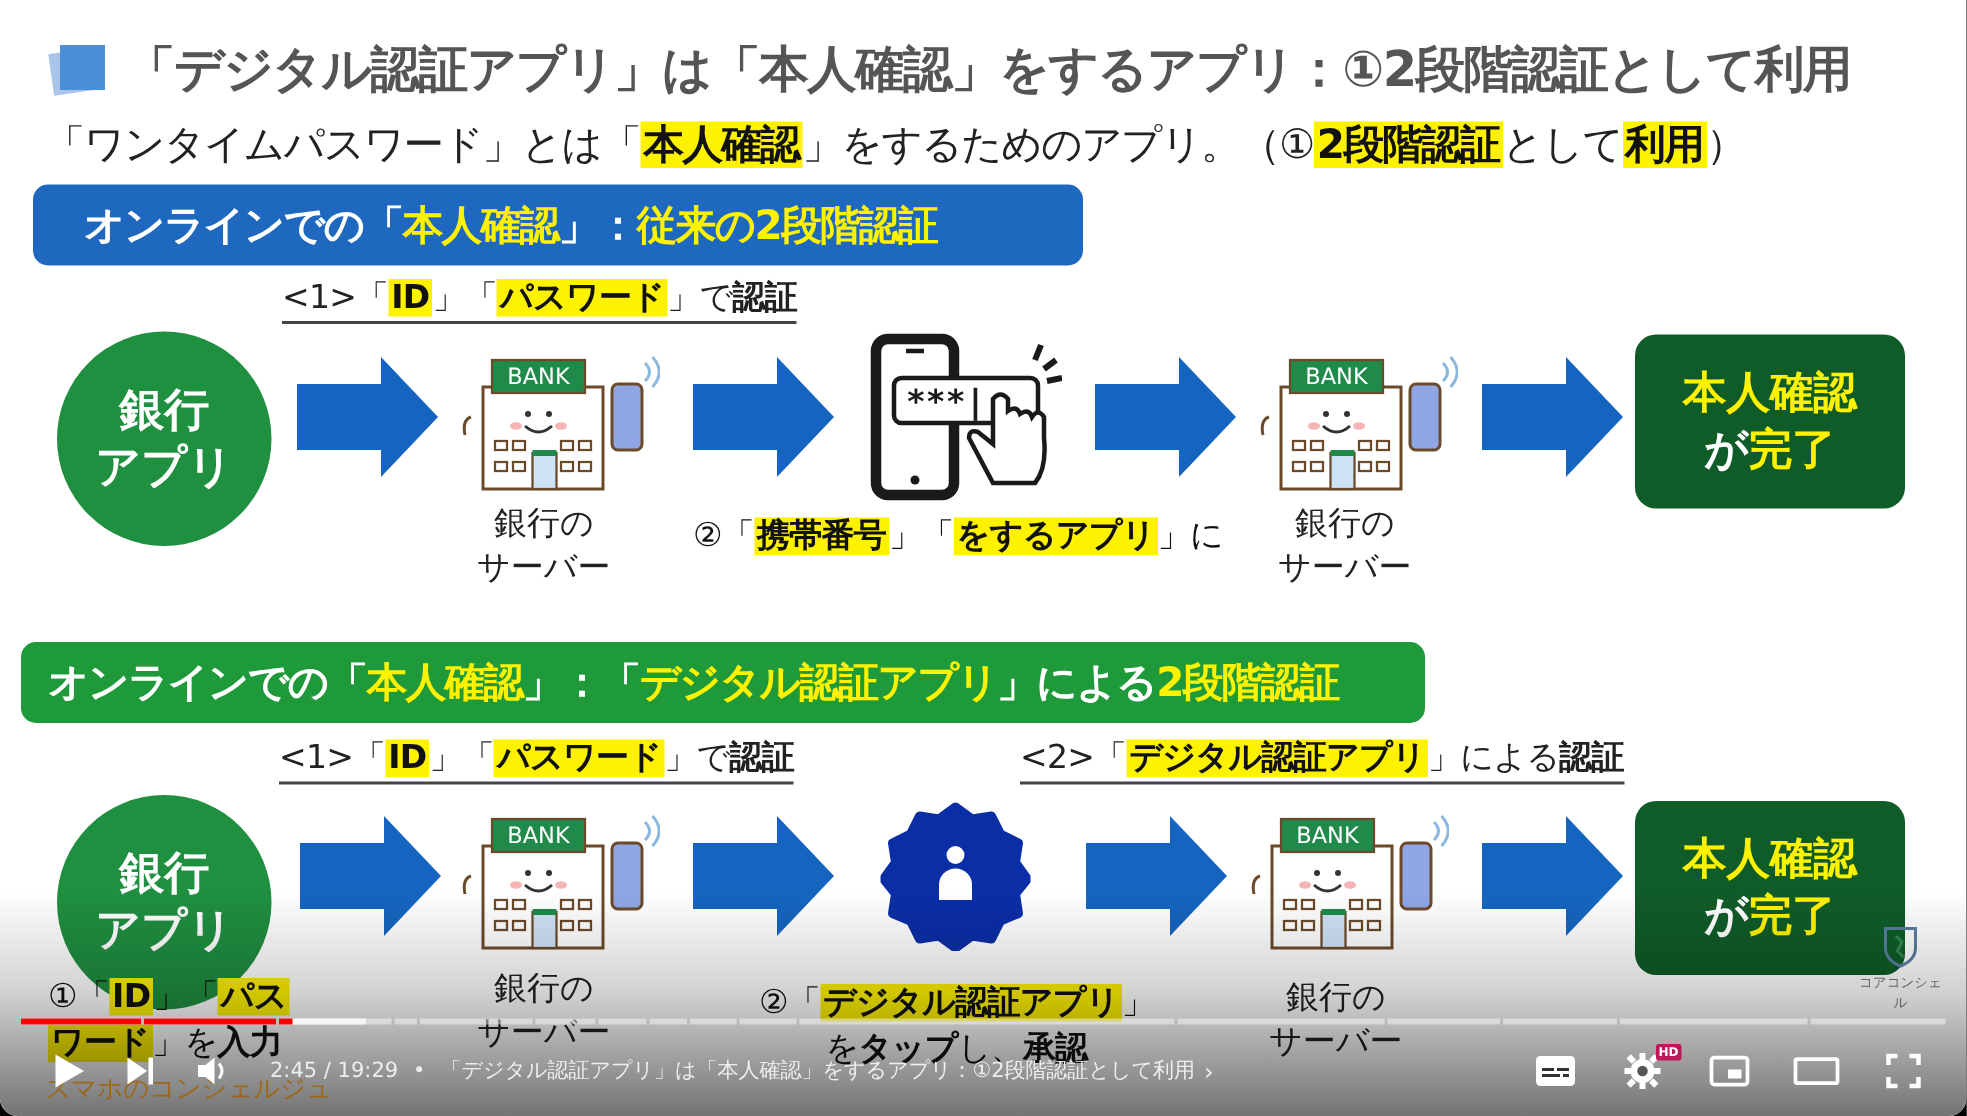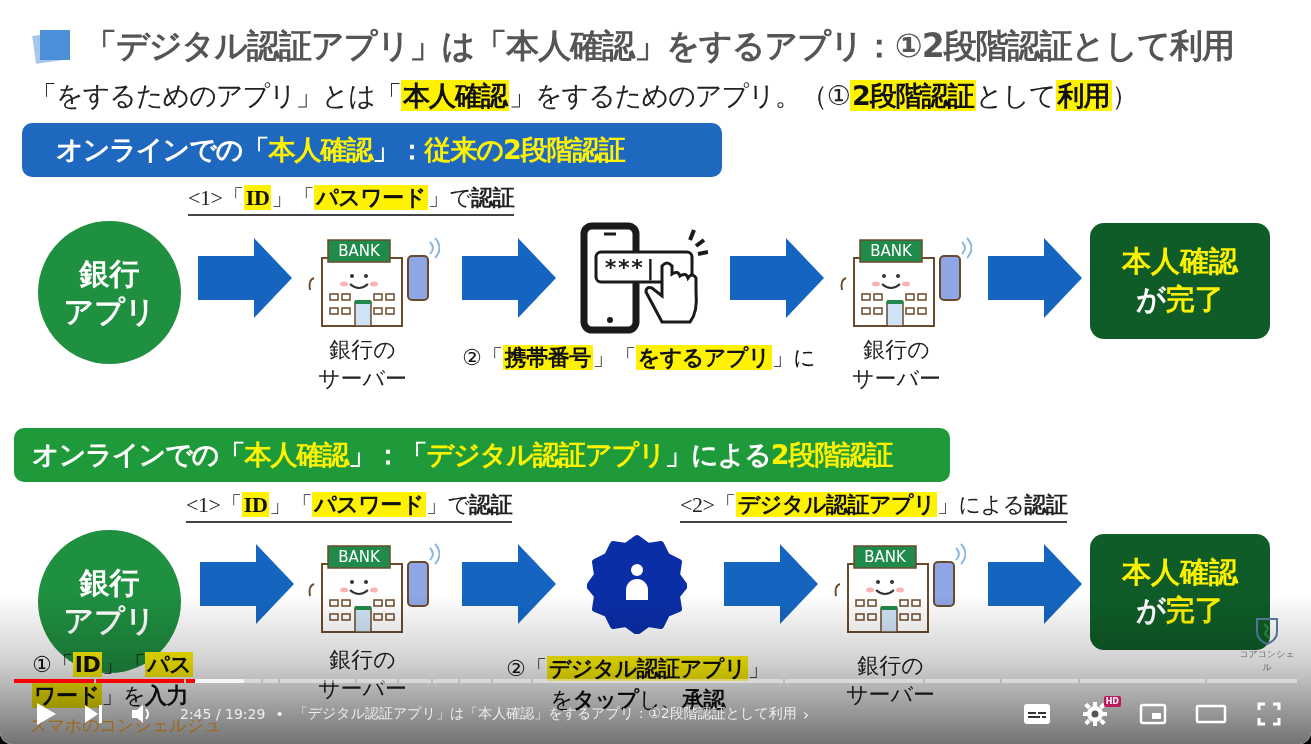--- a/index.html
+++ b/index.html
@@ -17,21 +17,21 @@
 
   .subtitle { position: absolute; left: 30px; top: 78px; font-size: 27px; color: #222; white-space: nowrap; letter-spacing: -1px; }
   .hl { background: #fff200; font-weight: bold; color: #111; padding: 0 2px; }
 
   
   .banner { position: absolute; height: 54px; border-radius: 10px; display: flex; align-items: center; padding-left: 34px; font-size: 27px; font-weight: bold; color: #fff; white-space: nowrap; letter-spacing: -1px; }
   .banner .y { color: #fff200; }
   .banner-blue { left: 22px; top: 123px; width: 700px; background: #1f68c0; }
   .banner-green { left: 14px; top: 428px; width: 936px; background: #1f9a3a; padding-left: 18px; }
 
-  .step-head { position: absolute; font-size: 22px; color: #222; white-space: nowrap; border-bottom: 2px solid #444; padding-bottom: 1px; letter-spacing: -0.5px; font-family: Liberation Serif, serif; }
+  .step-head { position: absolute; font-size: 22px; color: #222; white-space: nowrap; border-bottom: 2px solid #444; padding-bottom: 1px; letter-spacing: -0.5px; }
   .step-head b { font-weight: bold; }
 
   
   .app-circle { position: absolute; width: 143px; height: 143px; border-radius: 50%; background: #1f8f40; color: #fff; display: flex; flex-direction: column; align-items: center; justify-content: center; font-size: 30px; font-weight: bold; line-height: 1.25; }
   .arrow { position: absolute; width: 94px; height: 80px; }
   .done-box { position: absolute; width: 180px; height: 116px; border-radius: 14px; background: #0f5c28; display: flex; flex-direction: column; align-items: center; justify-content: center; font-size: 29px; font-weight: bold; line-height: 1.3; }
   .done-box .w { color: #fff; }
   .done-box .y { color: #fff200; }
 
   .bank { position: absolute; width: 140px; height: 100px; }
@@ -71,21 +71,21 @@
 
     <div class="title-bar">
       <div class="title-square-wrap">
         <div class="title-square-back"></div>
         <div class="title-square"></div>
       </div>
       <span class="title-text">「デジタル認証アプリ」は「本人確認」をするアプリ：①2段階認証として利用</span>
     </div>
 
     <div class="subtitle">
-      <span>「をするためのアプリ」とは「</span><span class="hl">本人確認</span><span>」をするためのアプリ。（①</span><span class="hl">2段階認証</span><span>として</span><span class="hl">利用</span><span>）</span>
+      <span>「ワンタイムパスワード」とは「</span><span class="hl">本人確認</span><span>」をするためのアプリ。（①</span><span class="hl">2段階認証</span><span>として</span><span class="hl">利用</span><span>）</span>
     </div>
 
     <div class="banner banner-blue">
       <span>オンラインでの「</span>
         <span class="y">本人確認</span>
         <span>」：</span>
         <span class="y">従来の</span>
         <span></span>
         <span class="y">2段階認証</span>
     </div>

